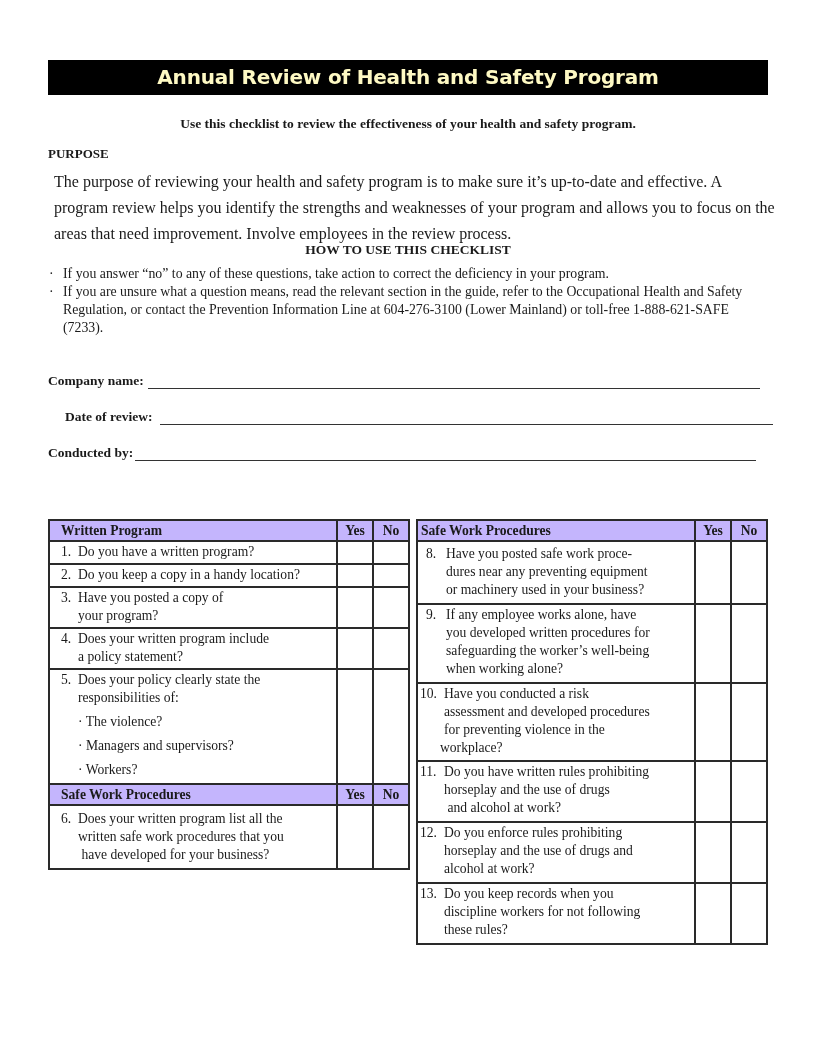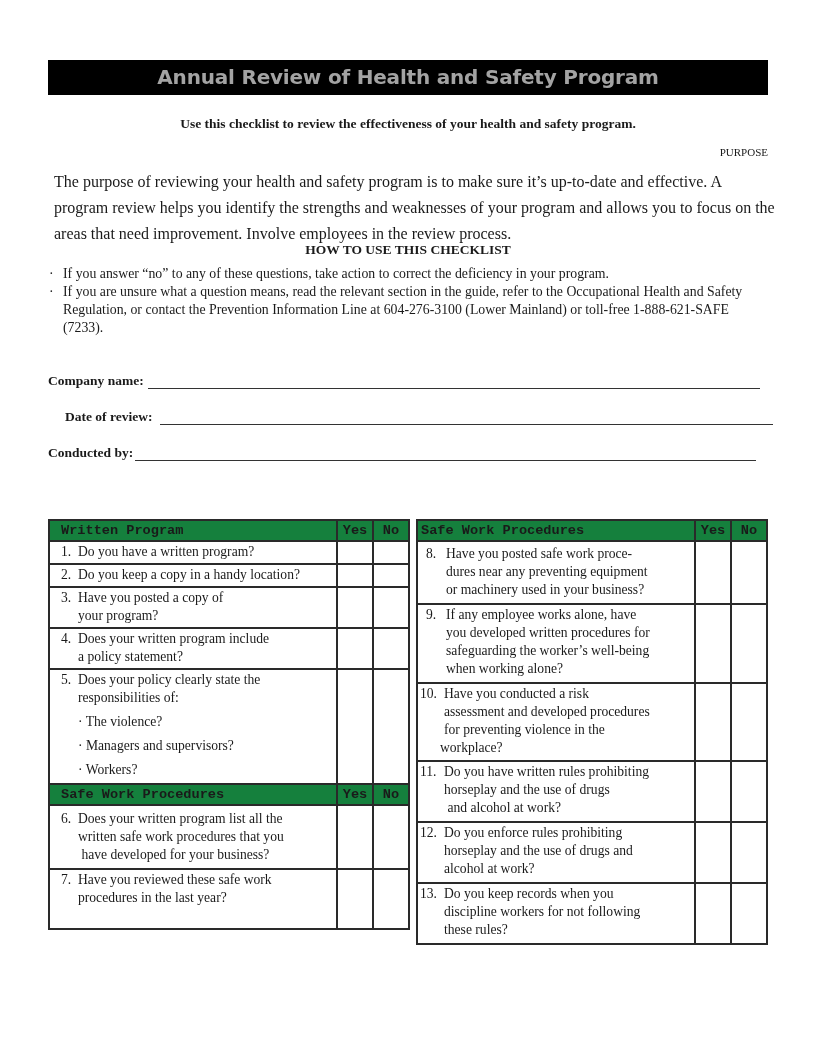--- a/index.html
+++ b/index.html
@@ -1,48 +1,48 @@
 <!DOCTYPE html>
 <html><head>
   <meta charset="utf-8">
   <style>
     html, body { margin: 0; padding: 0; background: #ffffff; }
     body { width: 816px; height: 1056px; position: relative; overflow: hidden;
            font-family: "Liberation Serif", "DejaVu Serif", serif; color: #1a1a1a; }
 
     .title-bar { position: absolute; left: 48px; top: 60px; width: 720px; height: 35px;
-                 background: #000; color: #a3a3a3; text-align: center;
+                 background: #000; color: #fef9c3; text-align: center;
                  font-family: "DejaVu Sans", "Liberation Sans", sans-serif; font-weight: bold;
                  font-size: 20px; line-height: 35px; letter-spacing: -0.2px; }
 
     .intro { position: absolute; left: 48px; top: 116px; width: 720px; text-align: center;
              font-weight: bold; font-size: 13.5px; }
-    .h-purpose { position: absolute; left: 48px; top: 146px; width: 720px; text-align: right;
-                 font-weight: normal; font-size: 11px; }
+    .h-purpose { position: absolute; left: 48px; top: 146px; width: 720px; text-align: left;
+                 font-weight: bold; font-size: 13px; }
     .purpose-text { position: absolute; left: 54px; top: 169px; width: 722px;
                     font-size: 16px; line-height: 26px; }
     .h-howto { position: absolute; left: 48px; top: 242px; width: 720px; text-align: center;
                font-weight: bold; font-size: 13.5px; }
     .howto-list { position: absolute; left: 48px; top: 265px; width: 722px; margin: 0; padding: 0;
                   list-style: none; font-size: 13.8px; line-height: 18px; }
     .howto-list li { position: relative; padding-left: 15px; }
     .howto-list li .bullet { position: absolute; left: 1px; top: 0; }
 
     .field { position: absolute; left: 48px; width: 712px; font-size: 13.5px; display: flex;
              align-items: flex-end; }
     .field .lbl { font-weight: bold; white-space: nowrap; }
     .field .line { flex: 1; border-bottom: 1px solid #333; margin-left: 4px; height: 12px; }
     .f1 { top: 373px; }
     .f2 { top: 409px; width: 708px; margin-left: 17px; }
     .f3 { top: 445px; width: 708px; }
 
     table.chk { position: absolute; border-collapse: collapse; font-size: 13.6px; }
     table.chk td, table.chk th { border: 2px solid #2a2a2a; padding: 0; vertical-align: top; }
-    table.chk th { background: #15803d; font-weight: bold; text-align: left; height: 19px;
-                   line-height: 19px; font-family: Liberation Mono, monospace; }
+    table.chk th { background: #c4b5fd; font-weight: bold; text-align: left; height: 19px;
+                   line-height: 19px; }
     table.chk th.yn { text-align: center; }
     table.chk td.q { padding: 1px 6px 2px 11px; line-height: 18px; }
     table.chk td.box { width: 34px; }
     table.chk td.box2 { width: 34px; }
     .qn { display: inline-block; width: 17px; }
     .cont { padding-left: 17px; display: block; }
     .sub { display: block; padding-left: 17px; margin-top: 6px; }
 
     #tbl-left { left: 48px; top: 519px; width: 362px; }
     #tbl-right { left: 416px; top: 519px; width: 352px; }
@@ -140,28 +140,20 @@
   </tr>
   <tr>
     <td class="q" style="padding-top:4px;padding-bottom:4px">
       <span class="qn">6.</span><span>Does your written program list all the</span>
       <span class="cont">written safe work procedures that you</span>
       <span class="cont" style="white-space:pre"> have developed for your business?</span>
     </td>
     <td class="box"></td>
     <td class="box2"></td>
   </tr>
-  <tr>
-    <td class="q" style="height:55px">
-      <span class="qn">7.</span><span>Have you reviewed these safe work</span>
-      <span class="cont">procedures in the last year?</span>
-    </td>
-    <td class="box"></td>
-    <td class="box2"></td>
-  </tr>
 </tbody>
   </table>
 
 <table class="chk" id="tbl-right">
   <tbody>
       <tr>
     <th style="padding-left:3px">Safe Work Procedures</th>
     <th class="yn" style="width:34px">Yes</th>
     <th class="yn" style="width:34px">No</th>
   </tr>

